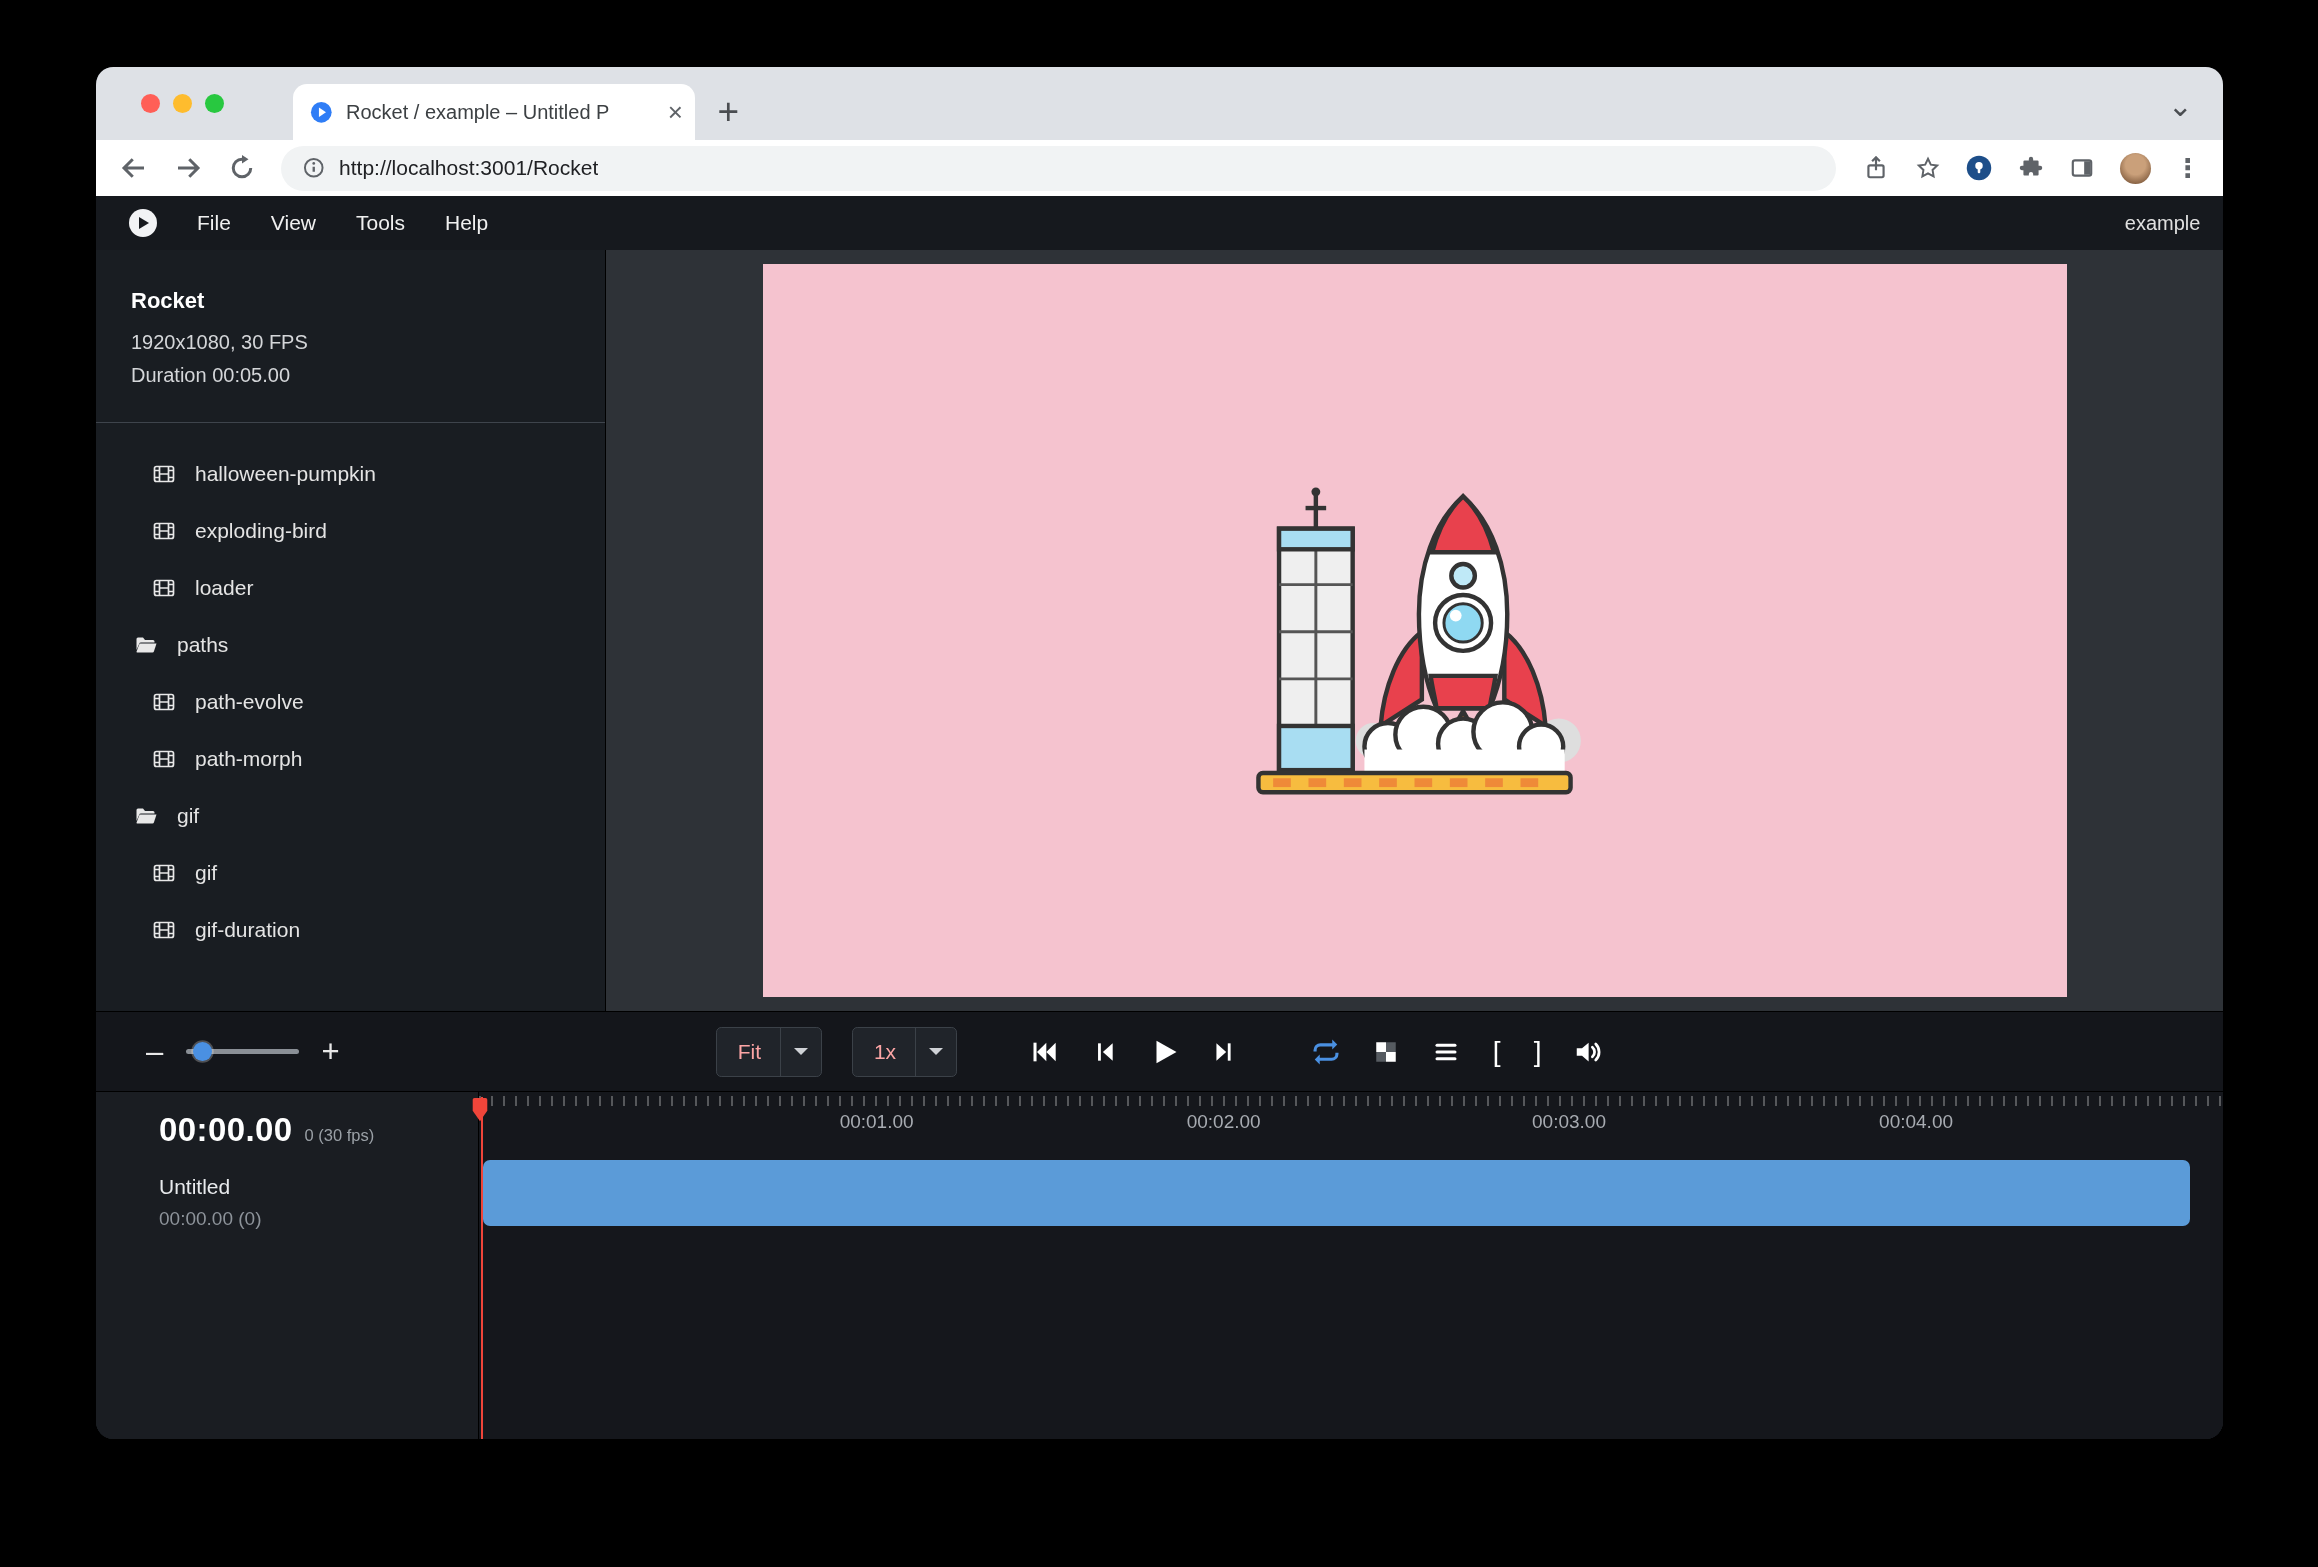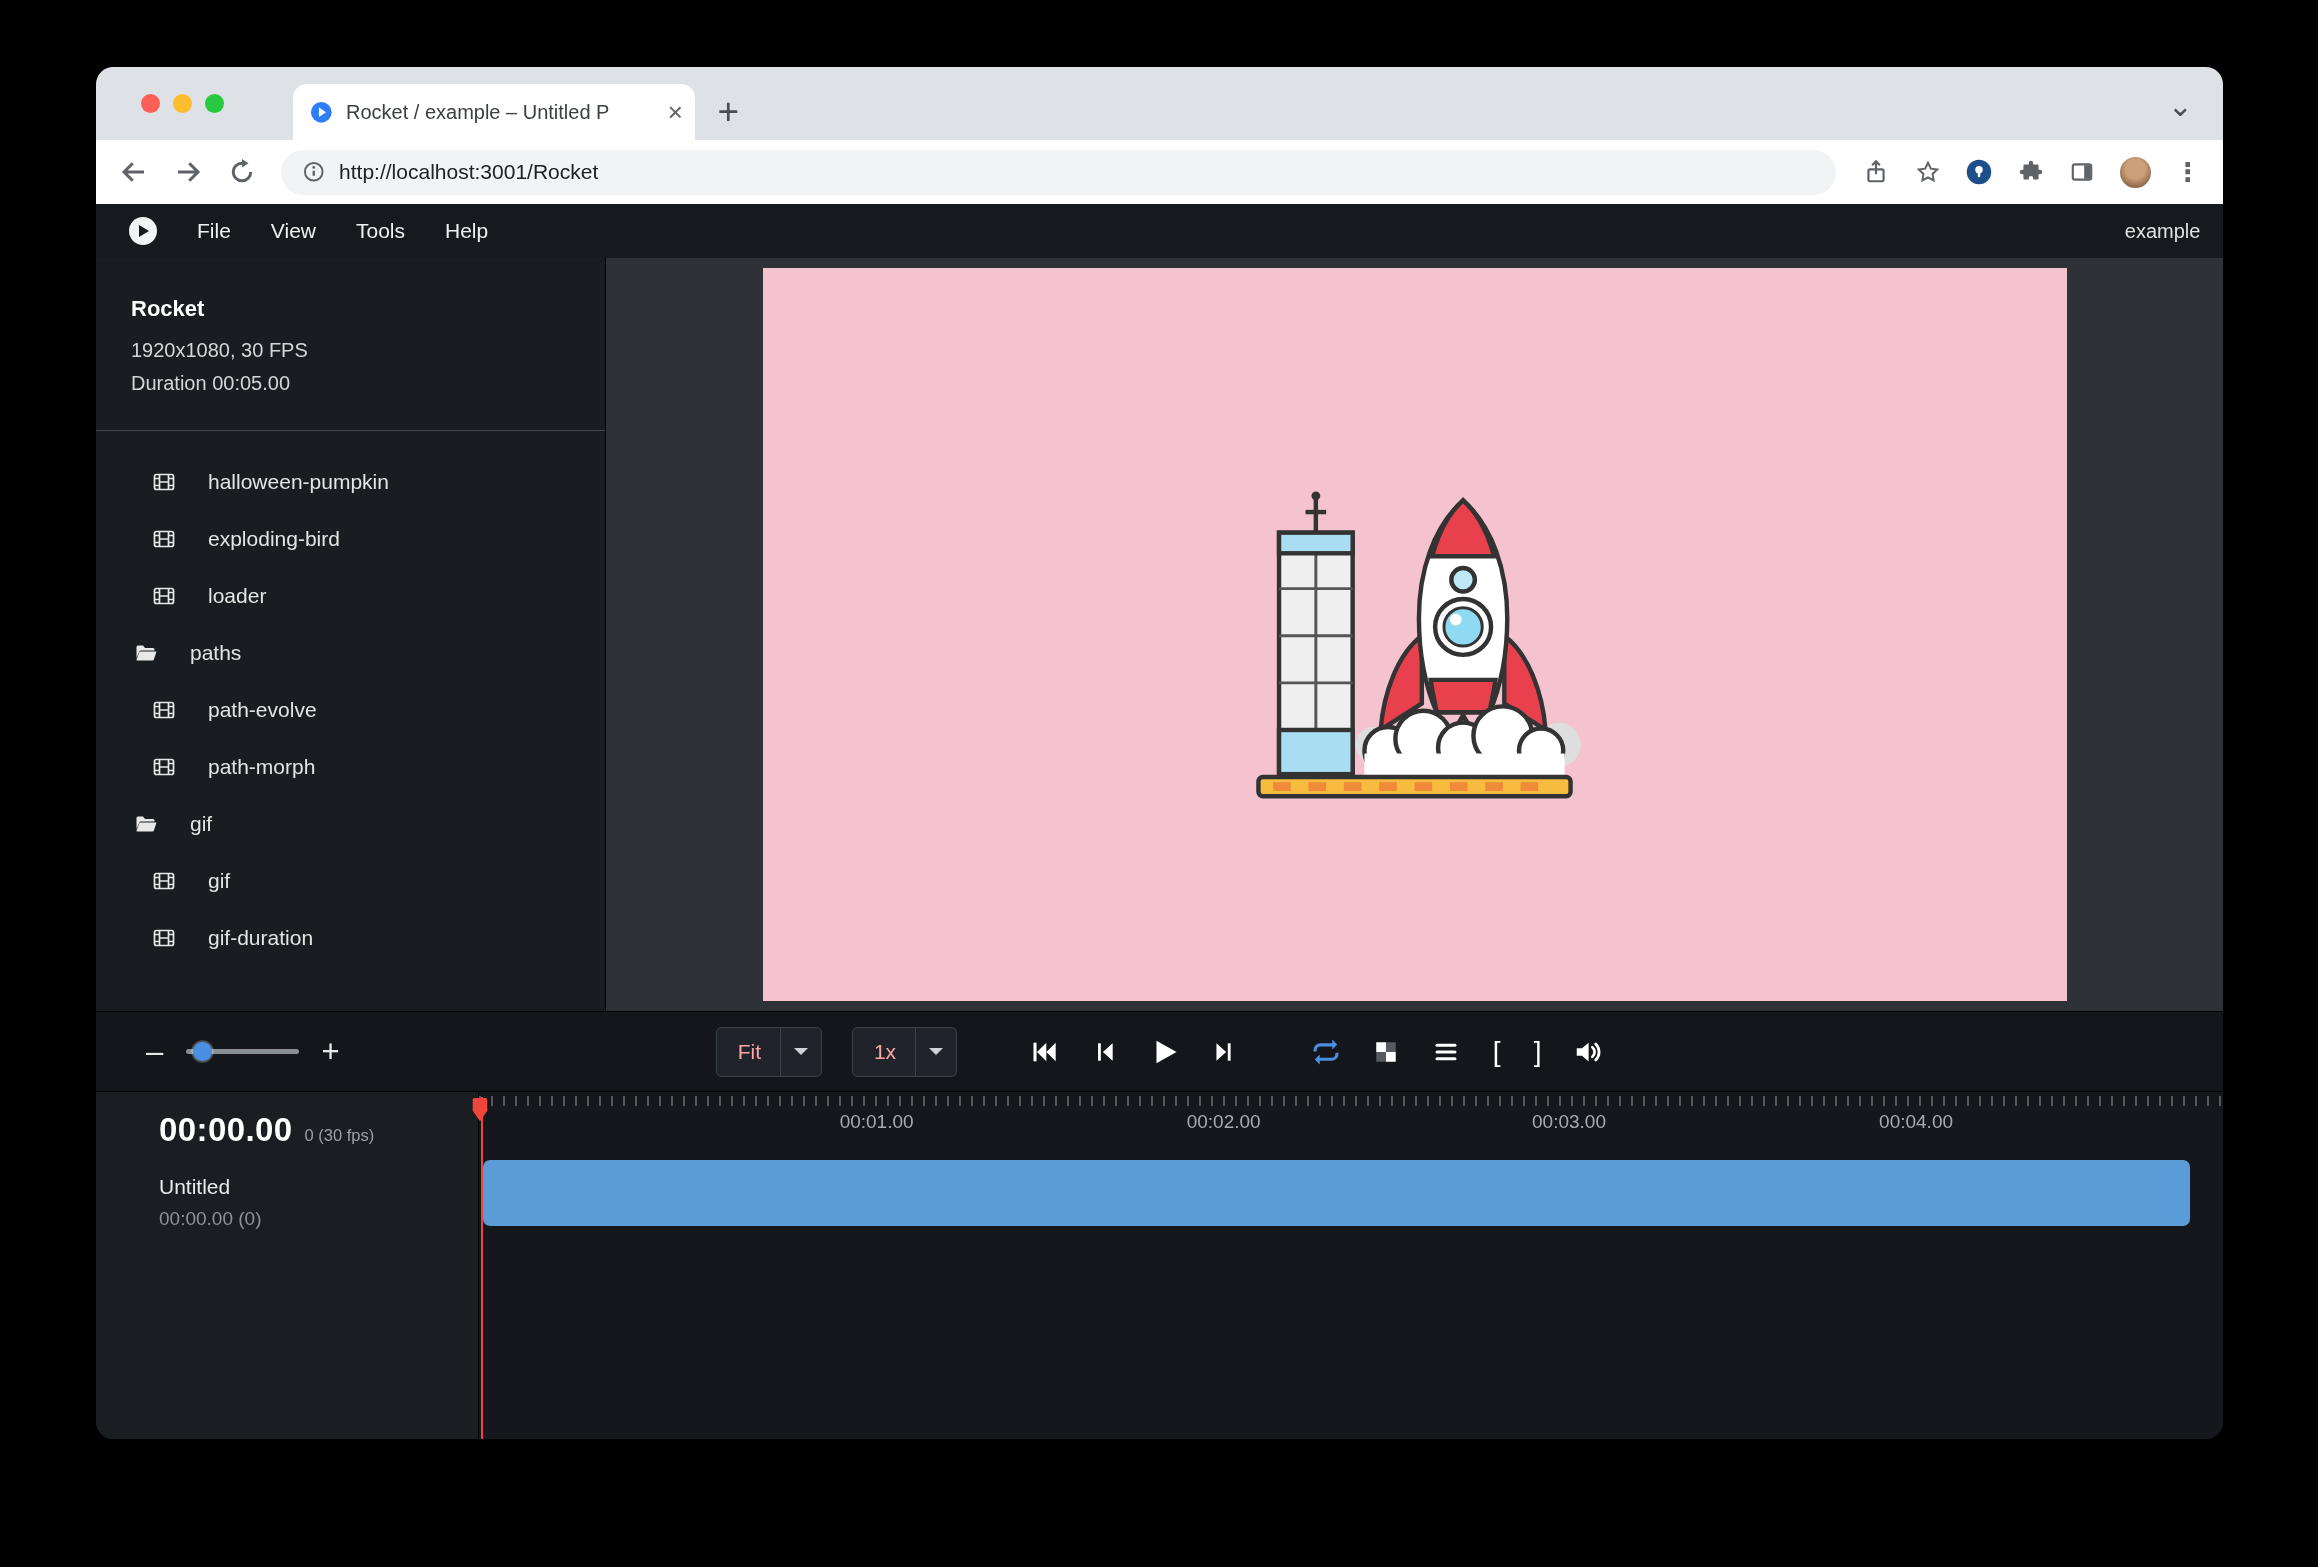--- a/index.html
+++ b/index.html
@@ -14,21 +14,21 @@
   .traffic span{width:19px;height:19px;border-radius:50%}
   .tl-red{background:#ff5f57}.tl-yellow{background:#febc2e}.tl-green{background:#28c840}
   .tab{margin-left:197px;width:402px;height:56px;background:#fff;border-radius:14px 14px 0 0;
     display:flex;align-items:center;padding:0 12px 0 17.4px;gap:13px}
   .tab-title{flex:1;font-size:20px;color:#3c4043;white-space:nowrap;overflow:hidden}
   .tab-close{font-size:26px;color:#5f6368;line-height:1}
   .newtab{font-size:37px;color:#4a4d51;margin:0 0 10.4px 22.6px;line-height:1}
   .strip-chevron{position:absolute;right:30px;top:21px;font-size:30px;color:#4a4d51}
 
   
-  .addressbar{height:64px;background:#fff;display:flex;align-items:center;padding:0 22.6px;gap:12px;flex:none}
+  .addressbar{height:56px;background:#fff;display:flex;align-items:center;padding:0 22.6px;gap:12px;flex:none}
   .nav-ic{width:30px;height:30px;flex:none;margin-right:12px}
   .url-pill{flex:1;height:45px;background:#f1f3f4;border-radius:22.6px;display:flex;align-items:center;padding:0 21px;gap:14px;margin-right:14px;min-width:0}
   .url-text{font-size:21px;color:#202124;white-space:nowrap;overflow:hidden}
   .right-ics{display:flex;align-items:center;gap:23.5px}
   .right-ics .ric{width:28px;height:28px;display:flex;align-items:center;justify-content:center}
   .avatar{width:31px;height:31px;border-radius:50%;background:radial-gradient(circle at 50% 38%,#caa07a 0 40%,#8d6748 75%,#5f452f 100%)}
   .kebab{font-size:26px;color:#5f6368;font-weight:bold}
 
   
   .remotion{flex:1;display:flex;flex-direction:column;min-height:0;background:#1e2227}
@@ -39,21 +39,21 @@
   .menubar .spacer{flex:1}
   .menu-context{font-size:20px;color:#e0e0e0}
 
   .workspace{flex:1;display:flex;min-height:0}
   .sidebar{width:510px;flex:none;background:#191d22;border-right:0.9px solid #000;overflow:hidden;display:flex;flex-direction:column}
   .comp-info{padding:38px 31px 30px 35px}
   .comp-name{font-size:22px;font-weight:bold;color:#fff;margin-bottom:12px}
   .comp-meta,.comp-dur{font-size:20px;color:#d4d6d9;line-height:1.65}
   .side-divider{border-top:0.9px solid #3e444c}
   .side-list{padding-top:22.6px}
-  .side-row{height:57px;display:flex;align-items:center;gap:32px;font-size:21px;color:#e4e4e4}
+  .side-row{height:57px;display:flex;align-items:center;gap:19px;font-size:21px;color:#e4e4e4}
   .side-row.film{padding-left:56px}
   .side-row.folder{padding-left:38px}
   .ic{width:24px;height:24px;flex:none}
 
   .preview{flex:1;background:#2e3237;display:flex;align-items:center;justify-content:center;min-width:0;overflow:hidden}
   .canvas{width:1304px;height:733px;background:#f5c3cf;display:flex;align-items:center;justify-content:center;flex:none}
 
   
   .playbar{height:80px;background:#14161b;border-top:0.9px solid #000;display:flex;align-items:center;position:relative;flex:none}
   .zoom-controls{position:absolute;left:50px;display:flex;align-items:center;gap:22.6px}

